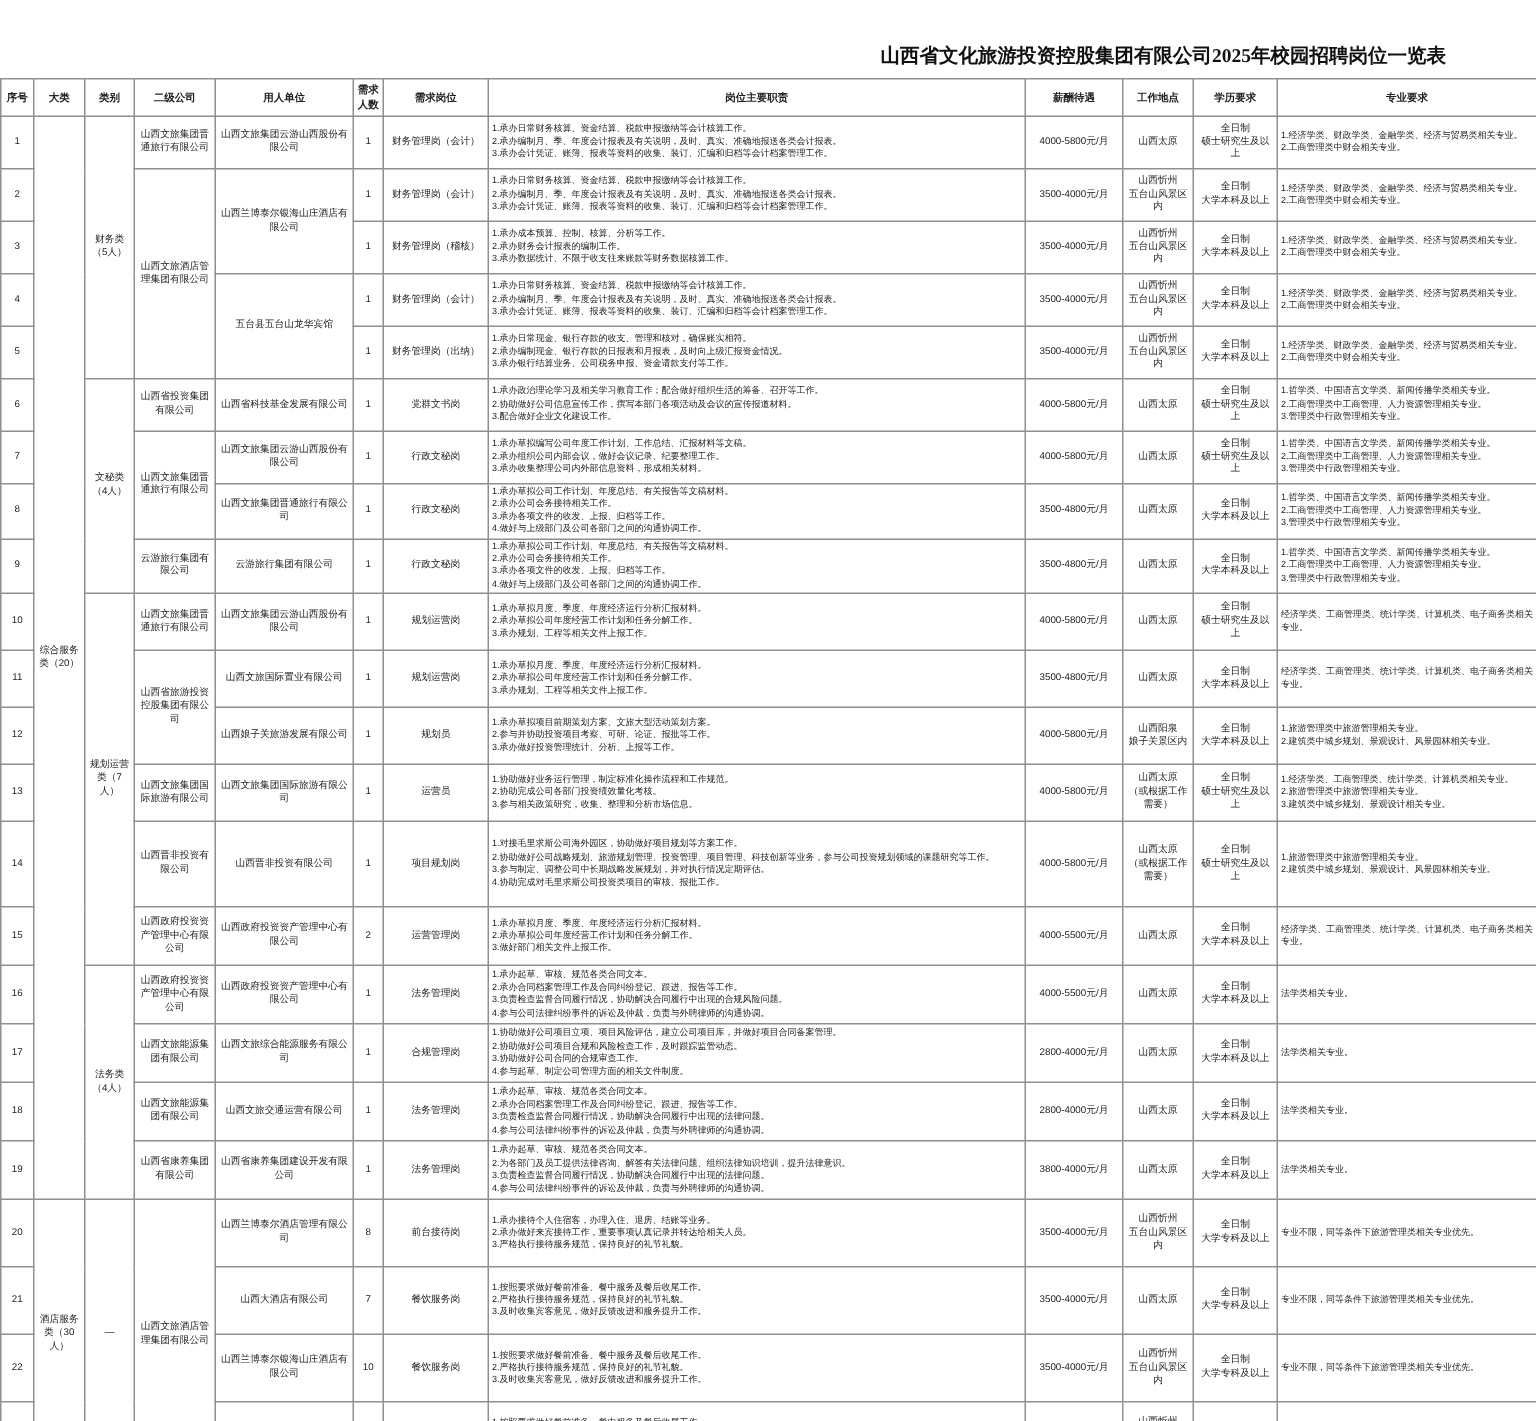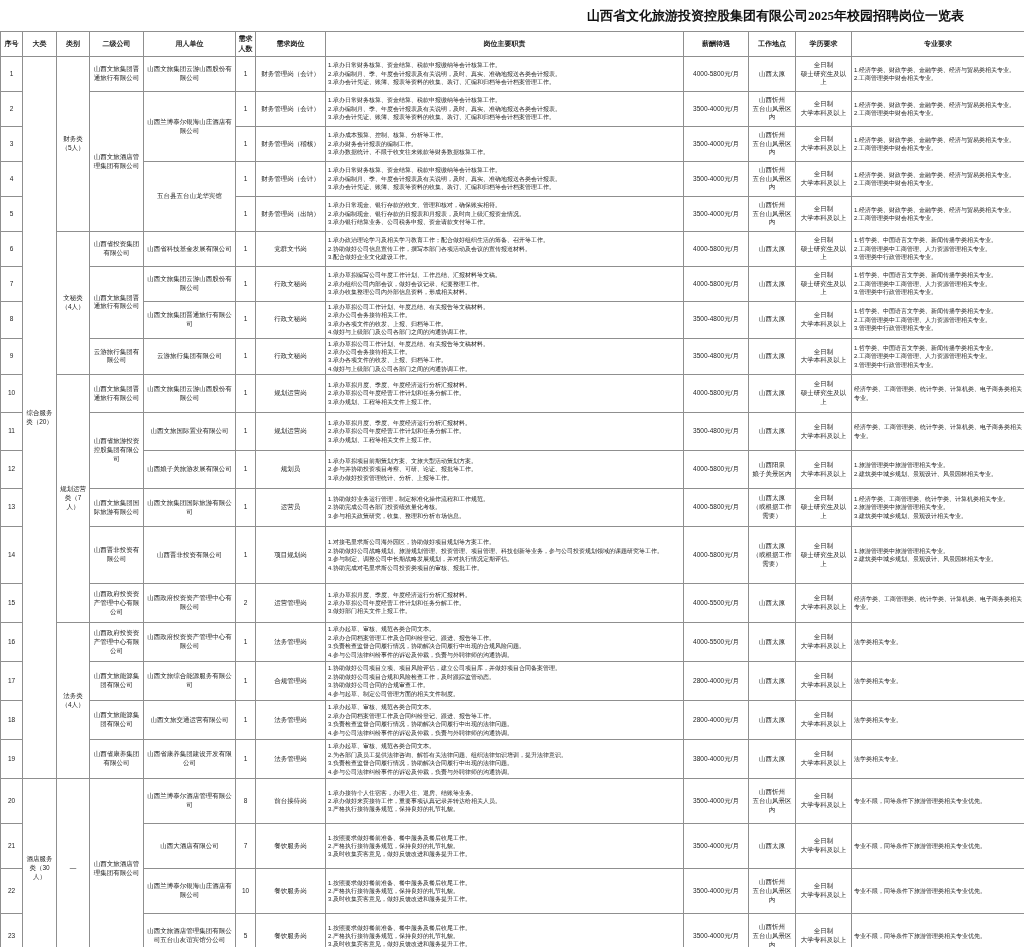--- a/index.html
+++ b/index.html
@@ -1,19 +1,19 @@
 <!DOCTYPE html>
 <html><head>
 <meta charset="utf-8">
 <style>
   html,body{margin:0;padding:0;background:#fff;}
   body{width:1024px;font-family:"Liberation Sans","DejaVu Sans",sans-serif;color:#222;}
   .sheet{width:1024px;}
   .title{font-family:"Liberation Serif","DejaVu Serif",serif;font-weight:bold;font-size:13px;
-         text-align:right;padding:7px 60px 6px 0;color:#111;}
+         text-align:right;padding:28px 60px 6px 0;color:#111;}
   table{border-collapse:collapse;table-layout:fixed;width:1024px;}
   th,td{border:1px solid #8f8f8f;padding:1px 2px;vertical-align:middle;overflow:hidden;
         word-break:break-all;}
   th{font-size:7px;font-weight:bold;text-align:center;height:22px;background:#fff;}
   td{font-size:6.5px;line-height:1.35;text-align:center;white-space:pre-line;}
   td.left{text-align:left;white-space:normal;}
   td.duties div, td.majors div{font-size:6px;text-align:left;line-height:1.4;}
   tbody tr:nth-child(-n+9) td{height:32px;}
   tbody tr:nth-child(n+10):nth-child(-n+13) td{height:35px;}
   tbody tr:nth-child(14) td{height:54px;}

